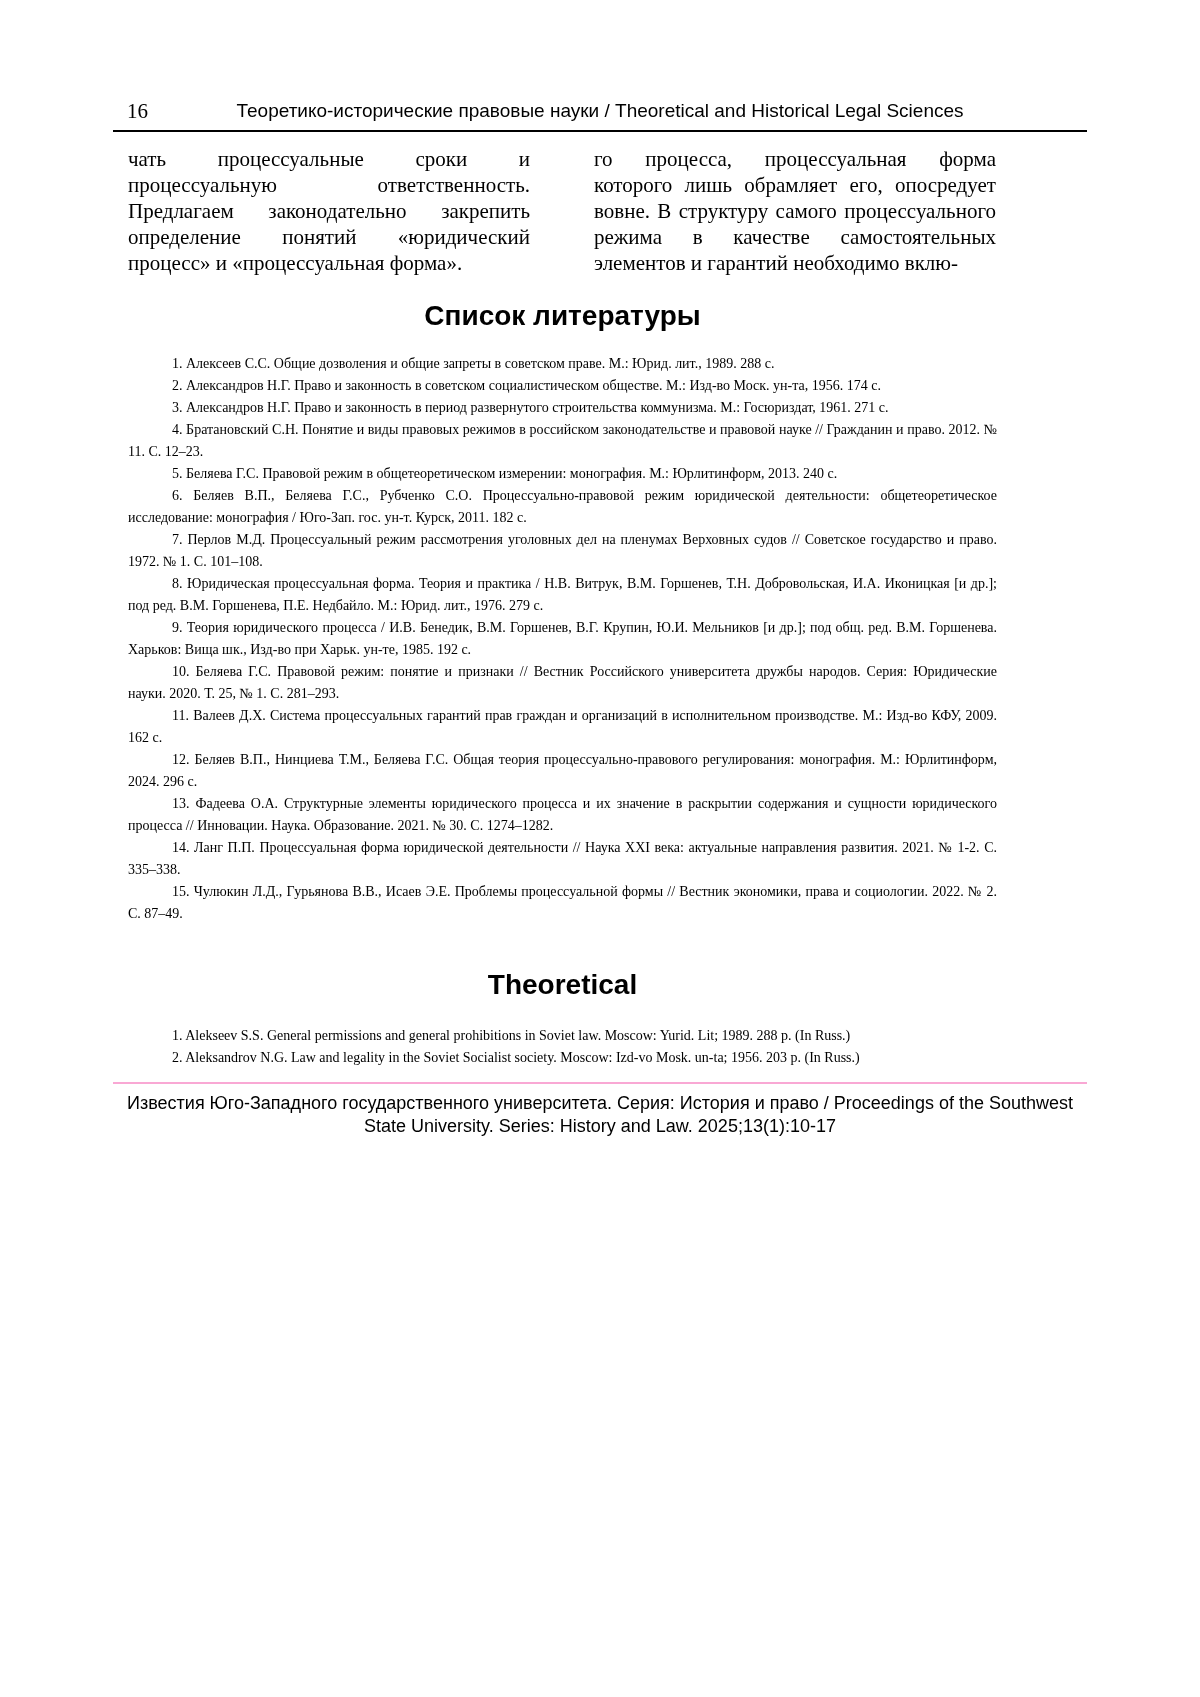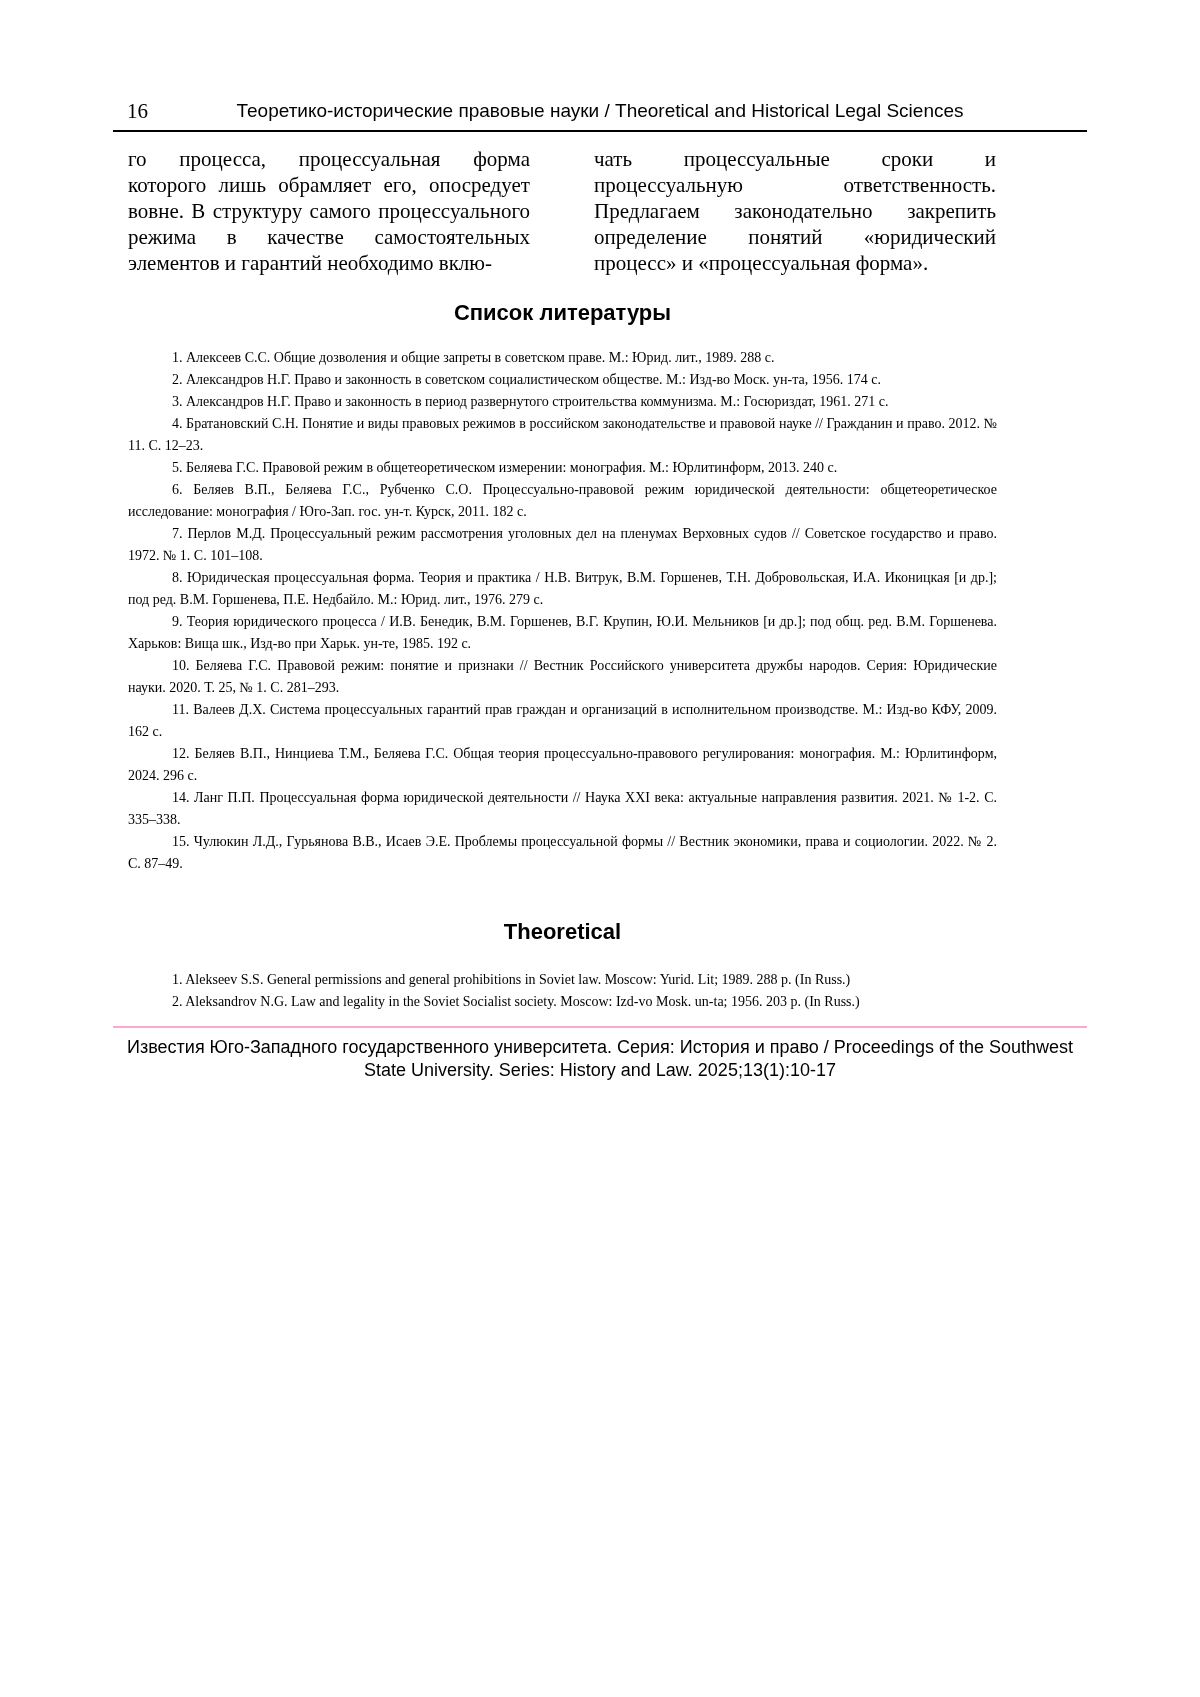--- a/index.html
+++ b/index.html
@@ -44,21 +44,21 @@
   .column {
     width: 402px;
     text-align: justify;
     font-size: 21px;
     line-height: 26px;
     margin: 0;
   }
   .section-title {
     font-family: "Liberation Sans", sans-serif;
     font-weight: bold;
-    font-size: 22px;
+    font-size: 28px;
     text-align: center;
     margin: 24px 0 21px 0;
   }
   .section-title.refs {
     margin-top: 44px;
     margin-bottom: 24px;
   }
   .ref-list { margin: 0; padding: 0; }
   .ref-item {
     margin: 0;
@@ -84,22 +84,22 @@
 <div class="page">
 
   <header class="page-header">
     <span class="page-number">16</span>
     <span class="running-head">Теоретико-исторические правовые науки / Theoretical and Historical Legal Sciences</span>
   </header>
 
   <main class="main-block">
 
     <div class="columns">
+      <p class="column">чать процессуальные сроки и процессуальную ответственность. Предлагаем законодательно закрепить определение понятий «юридический процесс» и «процессуальная форма».</p>
       <p class="column">го процесса, процессуальная форма которого лишь обрамляет его, опосредует вовне. В структуру самого процессуального режима в качестве самостоятельных элементов и гарантий необходимо вклю-</p>
-      <p class="column">чать процессуальные сроки и процессуальную ответственность. Предлагаем законодательно закрепить определение понятий «юридический процесс» и «процессуальная форма».</p>
     </div>
 
     <h2 class="section-title">Список литературы</h2>
 
     <div class="ref-list">
 
         <p class="ref-item">1. Алексеев С.С. Общие дозволения и общие запреты в советском праве. М.: Юрид. лит., 1989. 288 с.</p>
 
         <p class="ref-item">2. Александров Н.Г. Право и законность в советском социалистическом обществе. М.: Изд-во Моск. ун-та, 1956. 174 с.</p>
 
@@ -116,20 +116,21 @@
         <p class="ref-item">8. Юридическая процессуальная форма. Теория и практика / Н.В. Витрук, В.М. Горшенев, Т.Н. Добровольская, И.А. Иконицкая [и др.]; под ред. В.М. Горшенева, П.Е. Недбайло. М.: Юрид. лит., 1976. 279 с.</p>
 
         <p class="ref-item">9. Теория юридического процесса / И.В. Бенедик, В.М. Горшенев, В.Г. Крупин, Ю.И. Мельников [и др.]; под общ. ред. В.М. Горшенева. Харьков: Вища шк., Изд-во при Харьк. ун-те, 1985. 192 с.</p>
 
         <p class="ref-item">10. Беляева Г.С. Правовой режим: понятие и признаки // Вестник Российского университета дружбы народов. Серия: Юридические науки. 2020. Т. 25, № 1. С. 281–293.</p>
 
         <p class="ref-item">11. Валеев Д.Х. Система процессуальных гарантий прав граждан и организаций в исполнительном производстве. М.: Изд-во КФУ, 2009. 162 с.</p>
 
         <p class="ref-item">12. Беляев В.П., Нинциева Т.М., Беляева Г.С. Общая теория процессуально-правового регулирования: монография. М.: Юрлитинформ, 2024. 296 с.</p>
 
+        <p class="ref-item">13. Фадеева О.А. Структурные элементы юридического процесса и их значение в раскрытии содержания и сущности юридического процесса // Инновации. Наука. Образование. 2021. № 30. С. 1274–1282.</p>
 
         <p class="ref-item">14. Ланг П.П. Процессуальная форма юридической деятельности // Наука XXI века: актуальные направления развития. 2021. № 1-2. С. 335–338.</p>
 
         <p class="ref-item">15. Чулюкин Л.Д., Гурьянова В.В., Исаев Э.Е. Проблемы процессуальной формы // Вестник экономики, права и социологии. 2022. № 2. С. 87–49.</p>
       </div>
 
     <h2 class="section-title refs">Theoretical</h2>
 
     <div class="ref-list">
 

